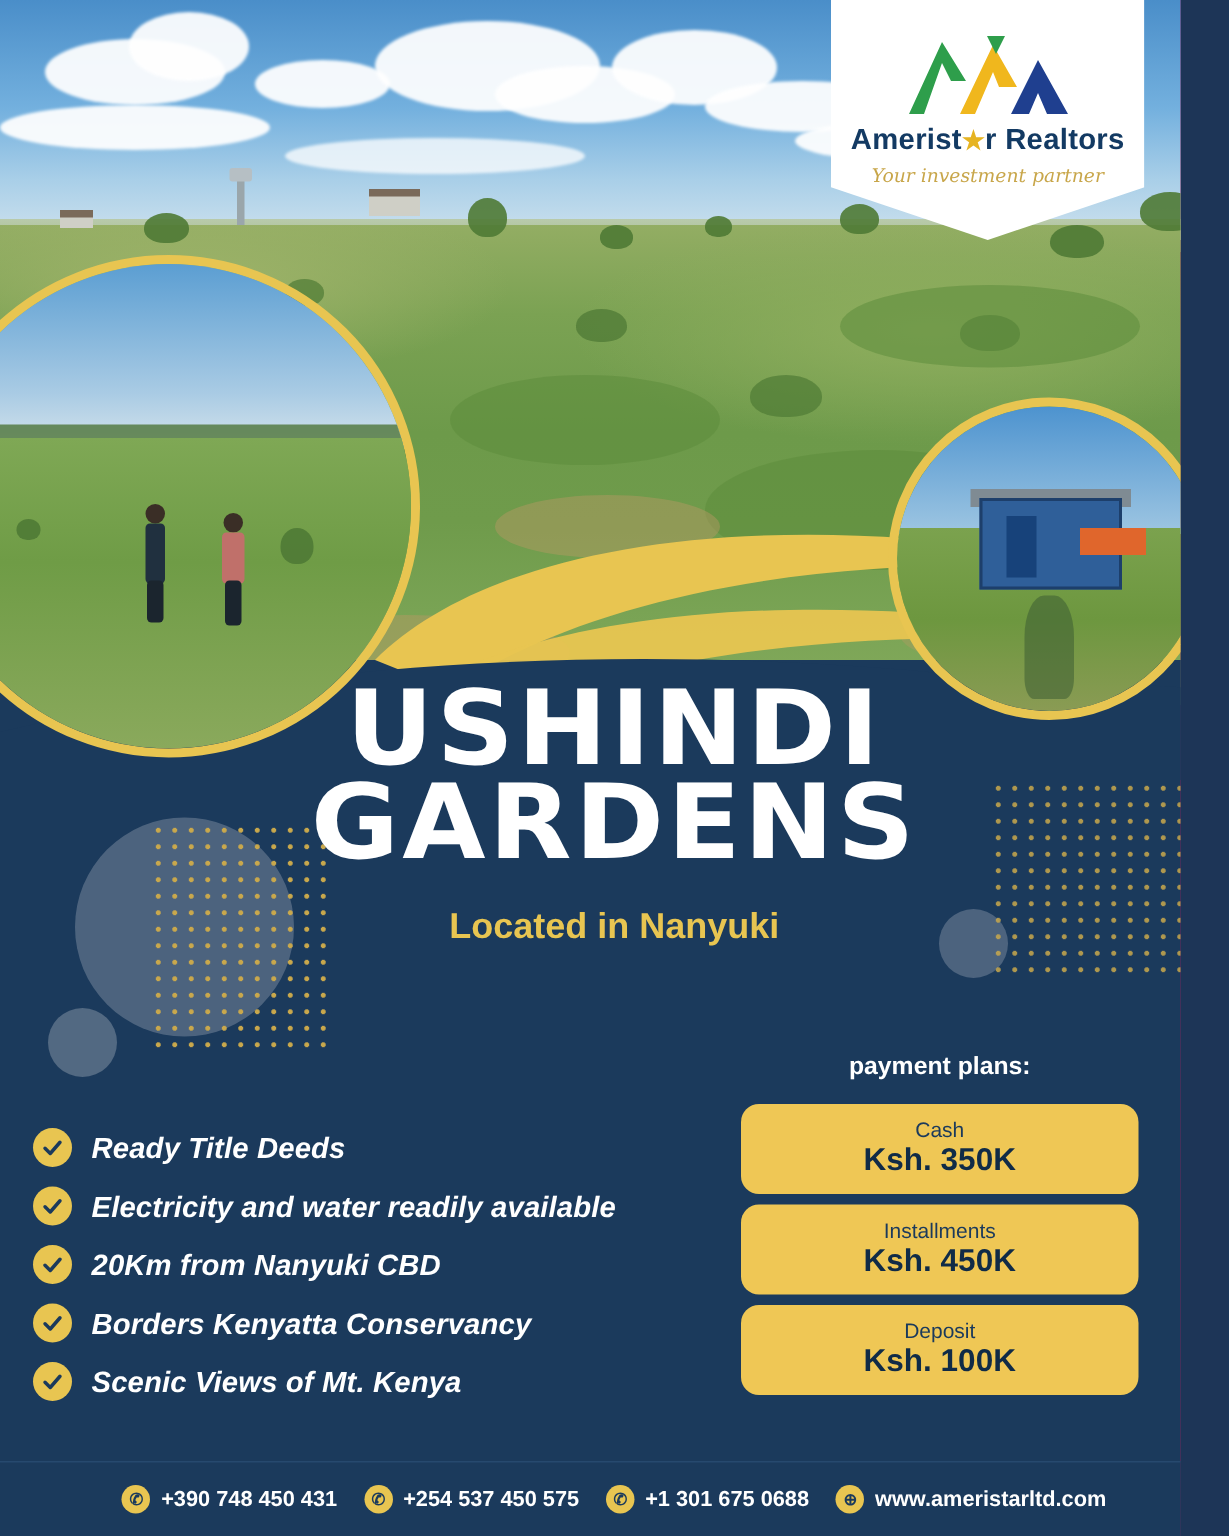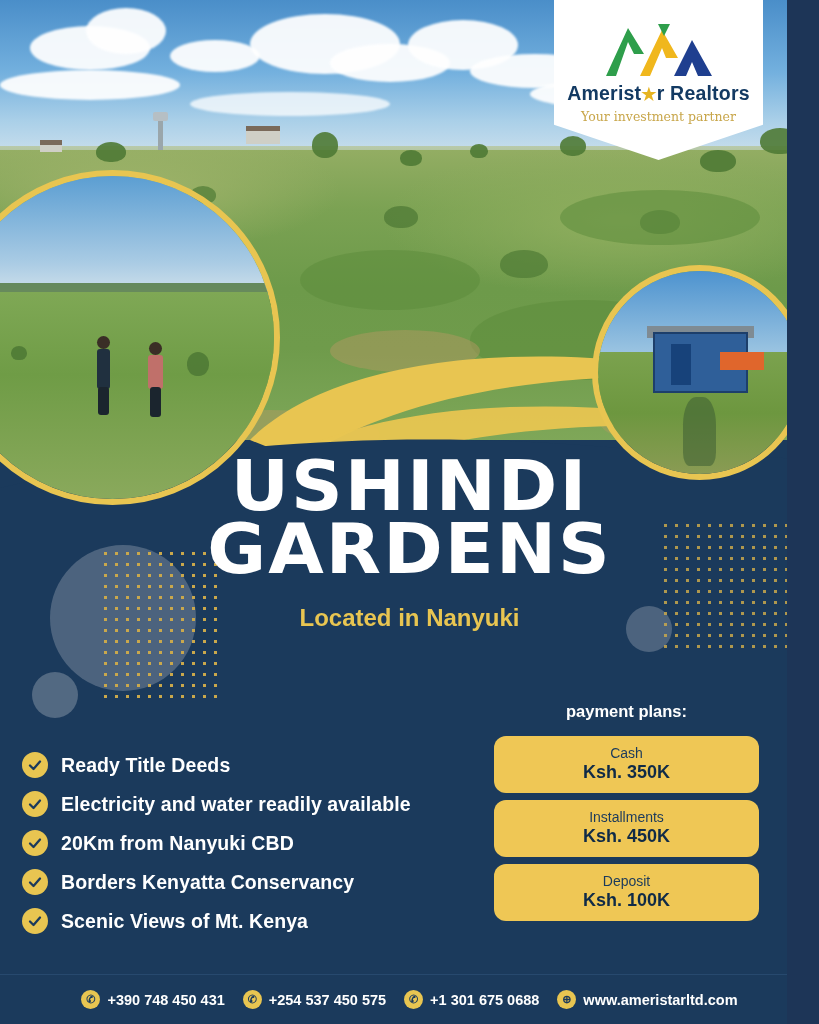--- a/index.html
+++ b/index.html
@@ -121,20 +121,21 @@
     color:#133a63;
     letter-spacing:.2px;
   }
   .logo-star{
     color:#e6b422;
     font-size:17px;
   }
   .logo-tag{
     font-size:12.5px;
     color:#c8a64a;
+    font-style:italic;
     margin-top:4px;
     font-family:"DejaVu Serif", serif;
   }
 
   
   .circ {
     position:absolute;
     border-radius:50%;
     overflow:hidden;
     border:6px solid #e8c551;
@@ -202,22 +203,23 @@
 
   
   .features{
     position:absolute;
     left:22px; top:752px;
     width:520px;
     z-index:7;
   }
   .feat{
     display:flex;
-    align-items:center;
+    align-items:flex-end;
     margin-bottom:13px;
+    font-style:italic;
   }
   .tick{
     width:26px;height:26px;border-radius:50%;
     background:#e8c551;
     display:flex;align-items:center;justify-content:center;
     margin-right:13px;
     flex:0 0 auto;
   }
   .tick svg{display:block;}
   .feat-label{
@@ -248,21 +250,21 @@
     padding:9px 6px 10px;
     margin-bottom:7px;
   }
   .plan-name{
     color:#1b3a5c;
     font-size:14px;
     margin-bottom:1px;
   }
   .plan-price{
     color:#102b47;
-    font-size:18px;
+    font-size:21px;
     font-weight:bold;
   }
 
   
   .footer{
     position:absolute;
     left:0; bottom:0; width:819px; height:50px;
     background:#1b3a5c;
     display:flex;
     align-items:center;

